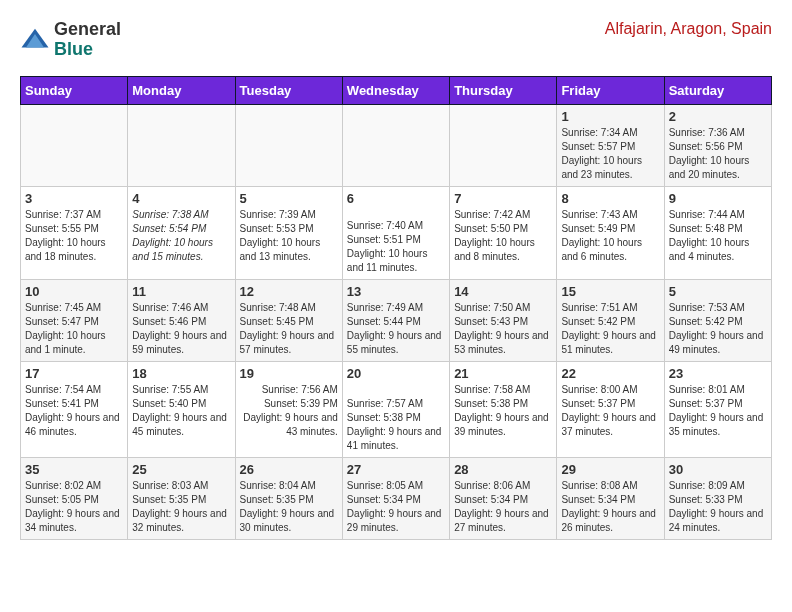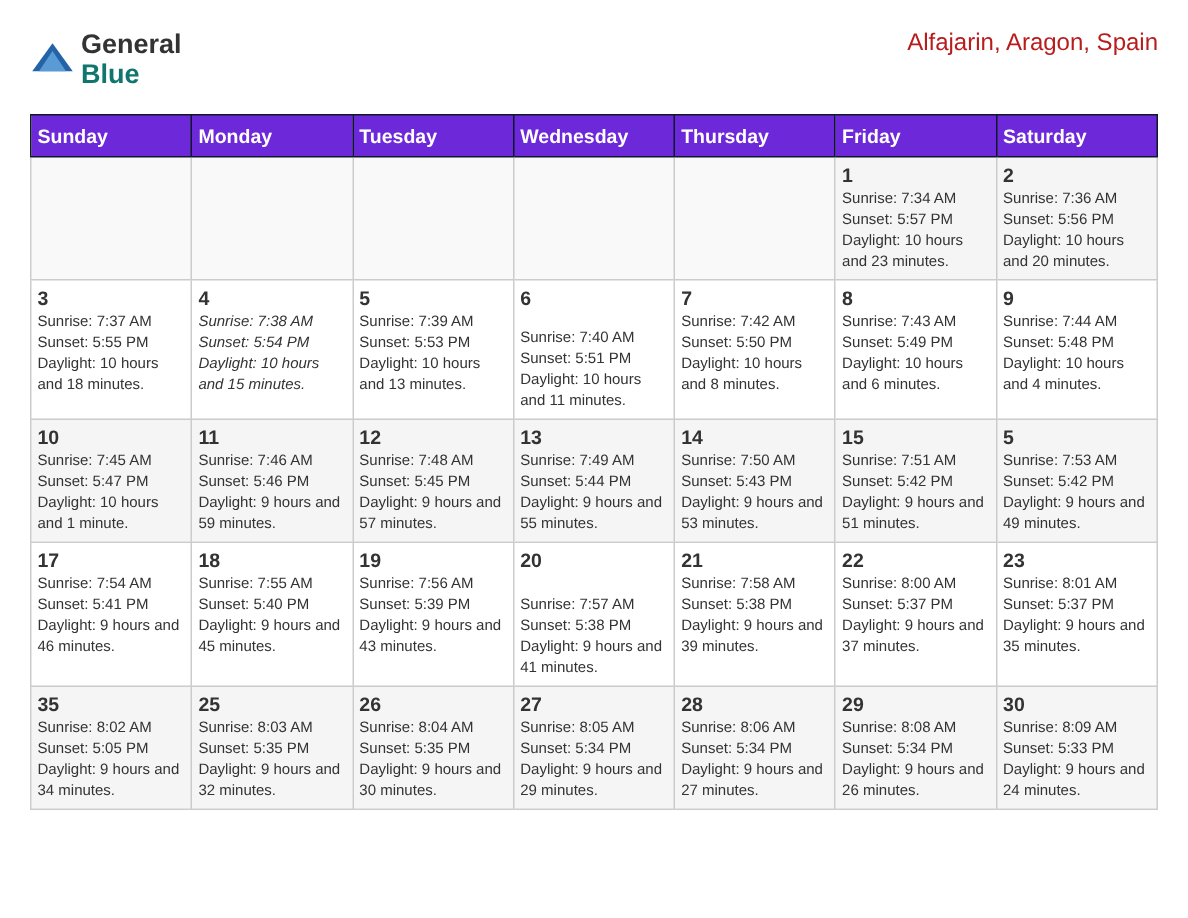--- a/index.html
+++ b/index.html
@@ -233,21 +233,21 @@
 Daylight: 9 hours and 46 minutes.</div>
         </td>
         <td>
           <div class="day-num">18</div>
           <div class="day-info" style="white-space: pre-line;">Sunrise: 7:55 AM
 Sunset: 5:40 PM
 Daylight: 9 hours and 45 minutes.</div>
         </td>
         <td>
           <div class="day-num">19</div>
-          <div class="day-info" style="white-space: pre-line;">Sunrise: 7:56 AM
+          <div class="day-info" style="white-space: pre-line; text-align: right;">Sunrise: 7:56 AM
 Sunset: 5:39 PM
 Daylight: 9 hours and 43 minutes.</div>
         </td>
         <td>
           <div class="day-num">20</div>
           <div class="day-info" style="white-space: pre-line; margin-top: 16px;">Sunrise: 7:57 AM
 Sunset: 5:38 PM
 Daylight: 9 hours and 41 minutes.</div>
         </td>
         <td>

